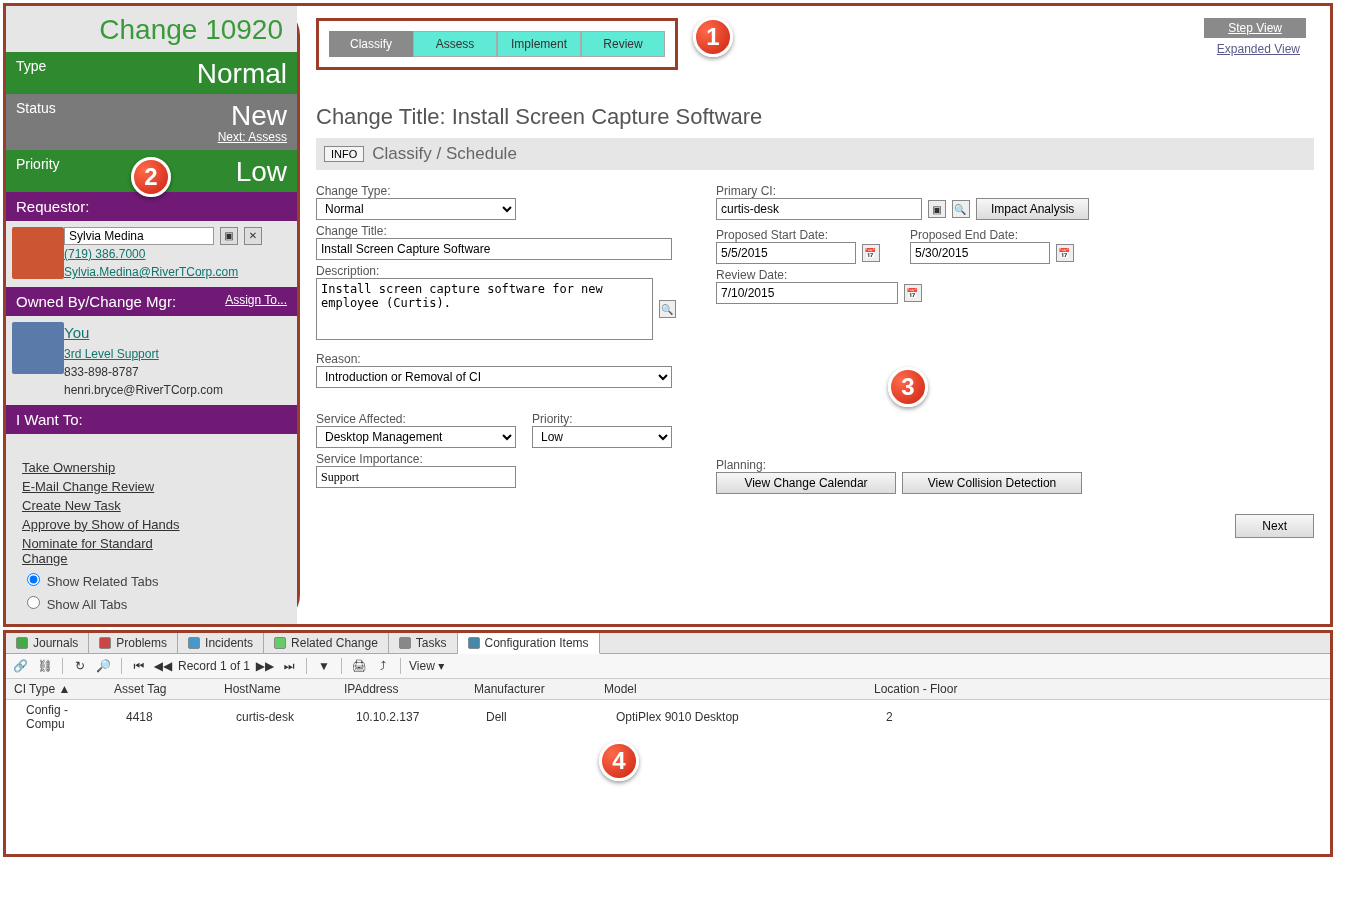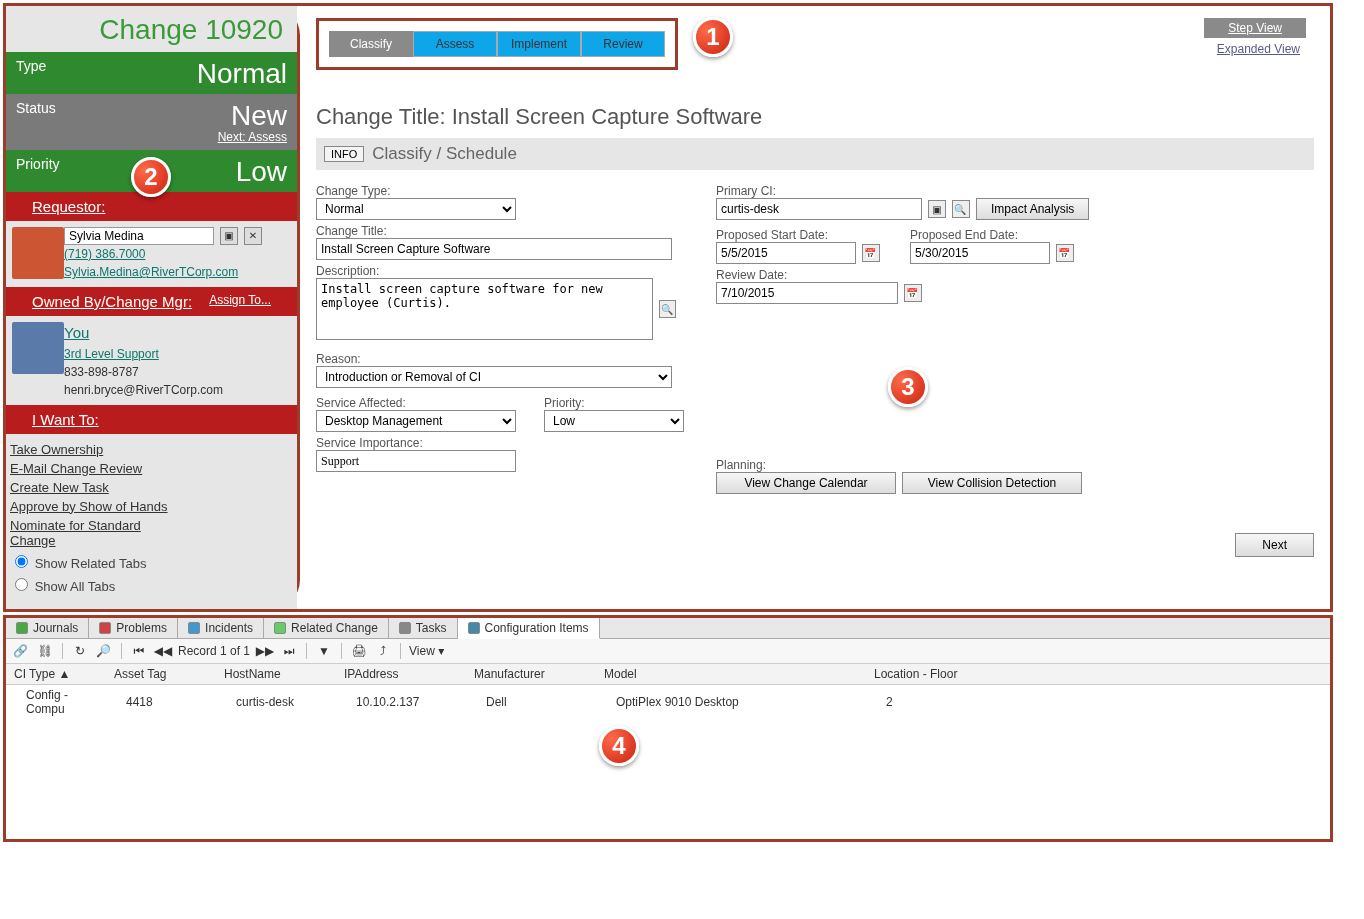--- a/index.html
+++ b/index.html
@@ -39,25 +39,24 @@
     color: #fff;
     padding: 6px 10px 6px 10px;
     position: relative;
   }
   .sb-block.green { background: #2f8a2f; }
   .sb-block.gray  { background: #7a7a7a; }
   .sb-block .lbl  { font-size: 14px; }
   .sb-block .val  { font-size: 28px; text-align:right; line-height:1; margin-top:-14px;}
   .sb-block .sub  { font-size:12px; text-align:right; text-decoration:underline; color:#fff;}
   .sb-section-head {
-    background: #b91c1c;
+    background: #701a75;
     color: #fff;
     font-size: 15px;
-    padding: 6px 26px;
-    text-decoration: underline;
+    padding: 6px 10px;
   }
   .sb-section-head .right-link {
     float:right; font-size:12px; text-decoration:underline; color:#fff;
   }
   .sb-person {
     background:#e6e6e6;
     padding:6px 6px;
     display:flex;
   }
   .sb-person .avatar {
@@ -71,22 +70,23 @@
     border:1px solid #999; background:#fff; padding:1px 4px; width:150px;
     font-size:12px; display:inline-block;
   }
   .mini-btn {
     width:18px; height:18px; border:1px solid #888; background:#ddd;
     display:inline-block; vertical-align:middle; font-size:10px; text-align:center;
     line-height:16px;
   }
   .sb-actions {
     background:#e6e6e6;
-    padding:8px 4px;
+    padding:8px 16px;
     font-size:13px;
+    margin-top:18px;
   }
   .sb-actions .col { display:inline-block; vertical-align:top;}
   .sb-actions .col1 { width:165px;}
   .sb-actions a { display:block; margin-bottom:4px; color:#333; text-decoration:underline;}
   .sb-actions label { display:block; margin-bottom:4px; color:#444;}
   
   .main {
     flex:1;
     padding: 12px 16px;
     position:relative;
@@ -95,21 +95,21 @@
     border:3px solid #9b3d28;
     display:inline-block;
     padding:10px;
   }
   .step-tabs {
     display:flex;
   }
   .step-tab {
     width:84px; height:26px;
     border:1px solid #aaa;
-    background:#0ea5e9;
+    background:#5eead4;
     font-size:12px;
     display:flex;align-items:center;justify-content:center;
     cursor:pointer;
   }
   .step-tab.active { background:#8a8a8a; color:#fff; border-color:#8a8a8a;}
   .view-links { position:absolute; right:24px; top:12px; text-align:right; font-size:12px;}
   .view-links .step-view { background:#8a8a8a; color:#fff; padding:3px 24px; display:inline-block; text-decoration:underline;}
   .view-links .exp-view { text-decoration:underline; display:block; margin-top:4px; padding-right:6px;}
   h2.change-title {
     font-weight:400; color:#555; font-size:22px; margin:34px 0 8px;
@@ -133,21 +133,21 @@
     border:1px solid #888; padding:2px 4px; font-size:12px; background:#fff;
     height:22px;
   }
   textarea.fld { border:1px solid #888; padding:3px 4px; font-size:12px; resize:none;}
   .row { display:flex; gap:6px; align-items:center;}
   .btn {
     border:1px solid #888;
     background:linear-gradient(#f7f7f7,#dcdcdc);
     padding:3px 14px; font-size:12px; cursor:pointer;
   }
-  .next-btn { float:right; margin-top:39px; padding:4px 26px;}
+  .next-btn { float:right; margin-top:20px; padding:4px 26px;}
   .date-ico, .look-ico, .zoom-ico {
     width:18px; height:18px; border:1px solid #888; background:#eee;
     display:inline-flex;align-items:center;justify-content:center;
     font-size:10px; cursor:pointer;
   }
   
   .bottom {
     border:3px solid #9b3d28;
     margin: 3px;
     width:1330px;
@@ -282,21 +282,21 @@
 
         <div class="fld-label">Description:</div>
         <div class="row">
           <textarea class="fld" style="width: 356px; height: 62px;">Install screen capture software for new employee (Curtis).</textarea>
           <span class="zoom-ico">🔍</span>
         </div>
 
         <div class="fld-label" style="margin-top:12px">Reason:</div>
         <select class="fld" style="width:356px"><option>Introduction or Removal of CI</option></select>
 
-        <div class="row" style="gap:28px;margin-top:4px">
+        <div class="row" style="gap:16px;margin-top:20px">
           <div>
             <div class="fld-label">Service Affected:</div>
             <select class="fld" style="width:200px"><option>Desktop Management</option></select>
           </div>
           <div>
             <div class="fld-label">Priority:</div>
             <select class="fld" style="width:140px"><option>Low</option></select>
           </div>
         </div>
 

